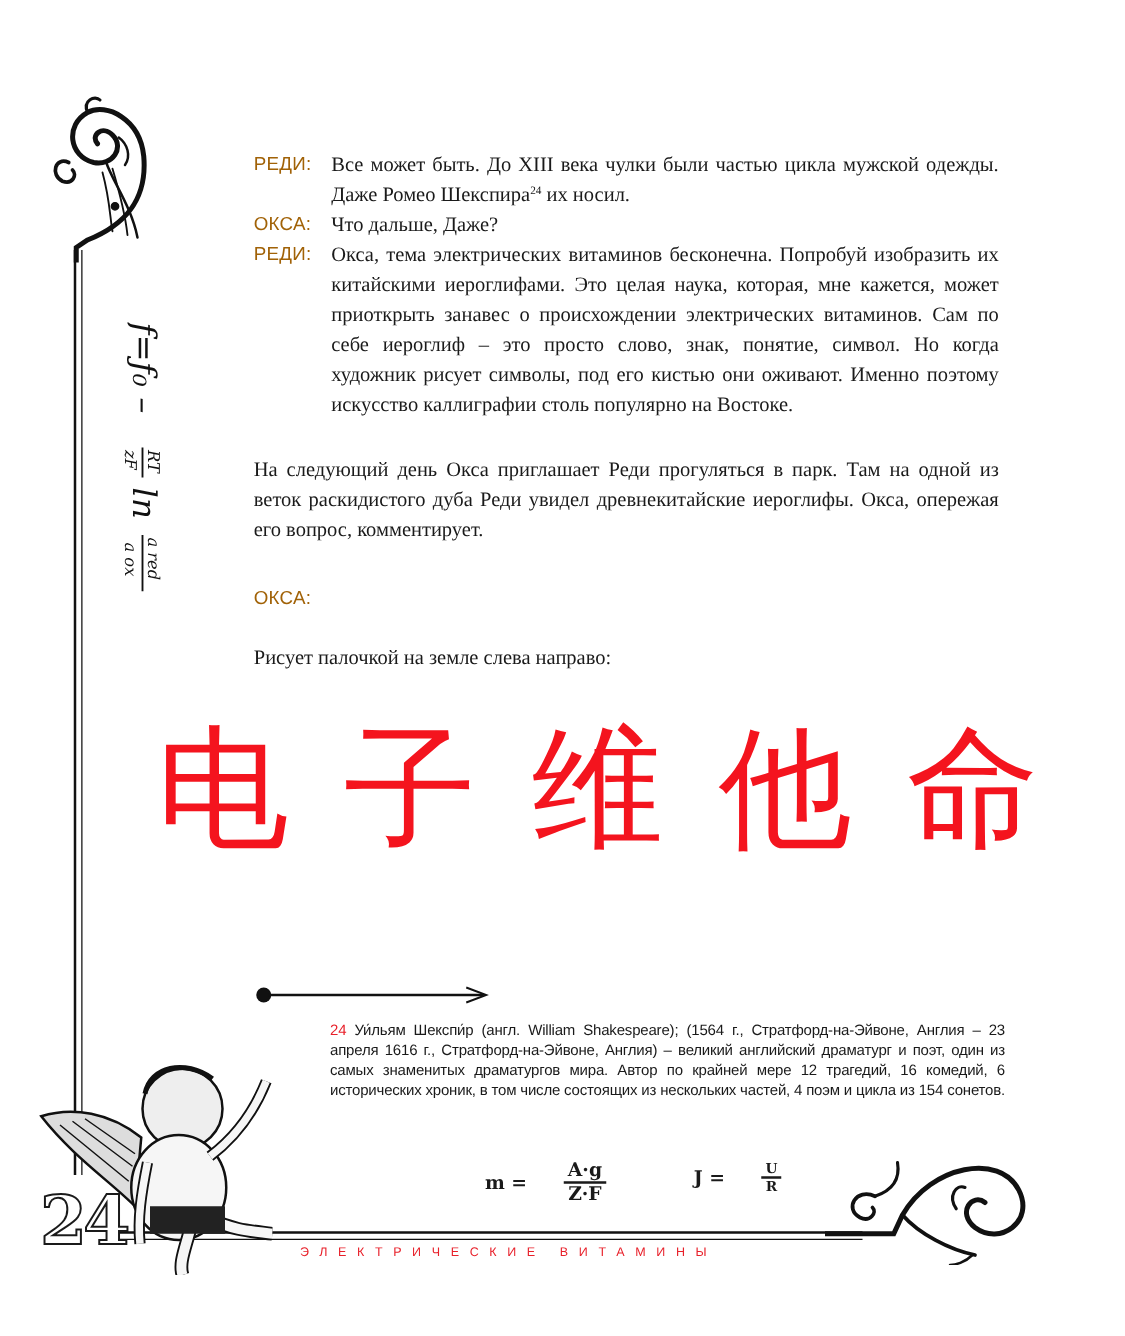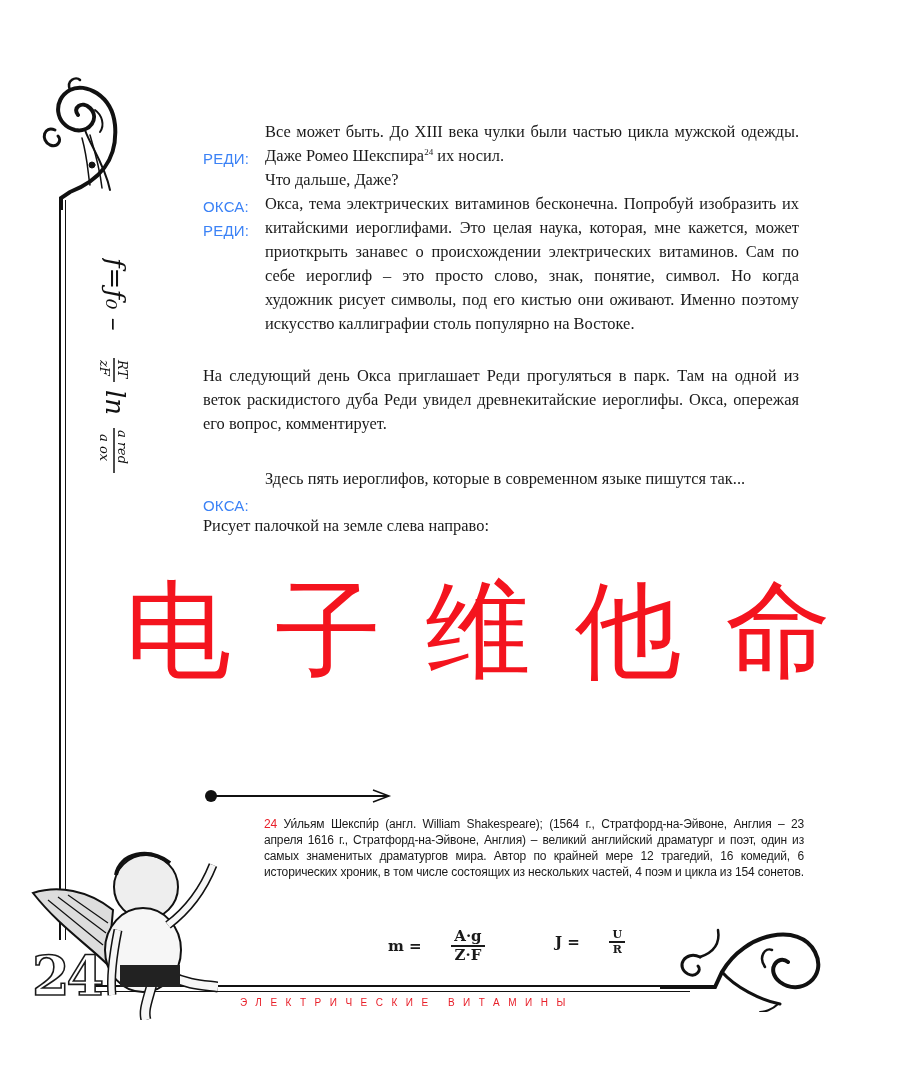--- a/index.html
+++ b/index.html
@@ -10,23 +10,23 @@
   .frame-vline { position:absolute; left:59px; top:200px; width:4px; height:740px;
                  border-left:2px solid #111; border-right:1px solid #111; }
   .frame-bline { position:absolute; left:90px; top:985px; width:600px; height:4px;
                  border-top:2px solid #111; border-bottom:1px solid #111; }
   .ornament { position:absolute; }
 
   
   .dialogue { position:absolute; left:203px; width:596px; }
   .speech { position:relative; padding-left:62px; font-size:16.4px; line-height:24px;
             text-align:justify; margin:0; }
-  .speaker { position:absolute; left:0; top:0; color:#3b82f6;
+  .speaker { position:absolute; left:0; top:0; color:#a16207;
              font-family:"Liberation Sans","DejaVu Sans",sans-serif; font-size:15px;
-             letter-spacing:0.2px;margin-top:27px; }
+             letter-spacing:0.2px; }
   .speech sup { font-size:9px; vertical-align:6px; line-height:0; }
 
   .para { position:absolute; left:203px; width:596px; font-size:16.4px; line-height:24px;
           text-align:justify; margin:0; }
 
   
   .glyph-row { position:absolute; left:118px; top:572px; width:720px; height:118px;
                display:flex; justify-content:space-between; }
   .glyph { color:#f4141e; font-family:"DejaVu Serif","DejaVu Sans",serif;
            font-size:106px; line-height:118px; font-weight:normal; width:120px; text-align:center; }
@@ -102,21 +102,20 @@
     <span class="speaker">РЕДИ:</span>
     <span>Окса, тема электрических витаминов бесконечна. Попробуй изобразить их китайскими иероглифами. Это целая наука, которая, мне кажется, может приоткрыть занавес о происхождении электрических витаминов. Сам по себе иероглиф – это просто слово, знак, понятие, символ. Но когда художник рисует символы, под его кистью они оживают. Именно поэтому искусство каллиграфии столь популярно на Востоке.</span>
   </p>
 </div>
 
 <p class="para" style="top:364px;">На следующий день Окса приглашает Реди прогуляться в парк. Там на одной из веток раскидистого дуба Реди увидел древнекитайские иероглифы. Окса, опережая его вопрос, комментирует.</p>
 
 <div class="dialogue" style="top:467px;">
   <p class="speech">
     <span class="speaker">ОКСА:</span>
-    <span>Здесь пять иероглифов, которые в современном языке пишутся так...</span>
   </p>
 </div>
 
 <p class="para" style="top:514px;">Рисует палочкой на земле слева направо:</p>
 
 <div class="glyph-row">
   <span class="glyph">电</span>
   <span class="glyph">子</span>
   <span class="glyph">维</span>
   <span class="glyph">他</span>

